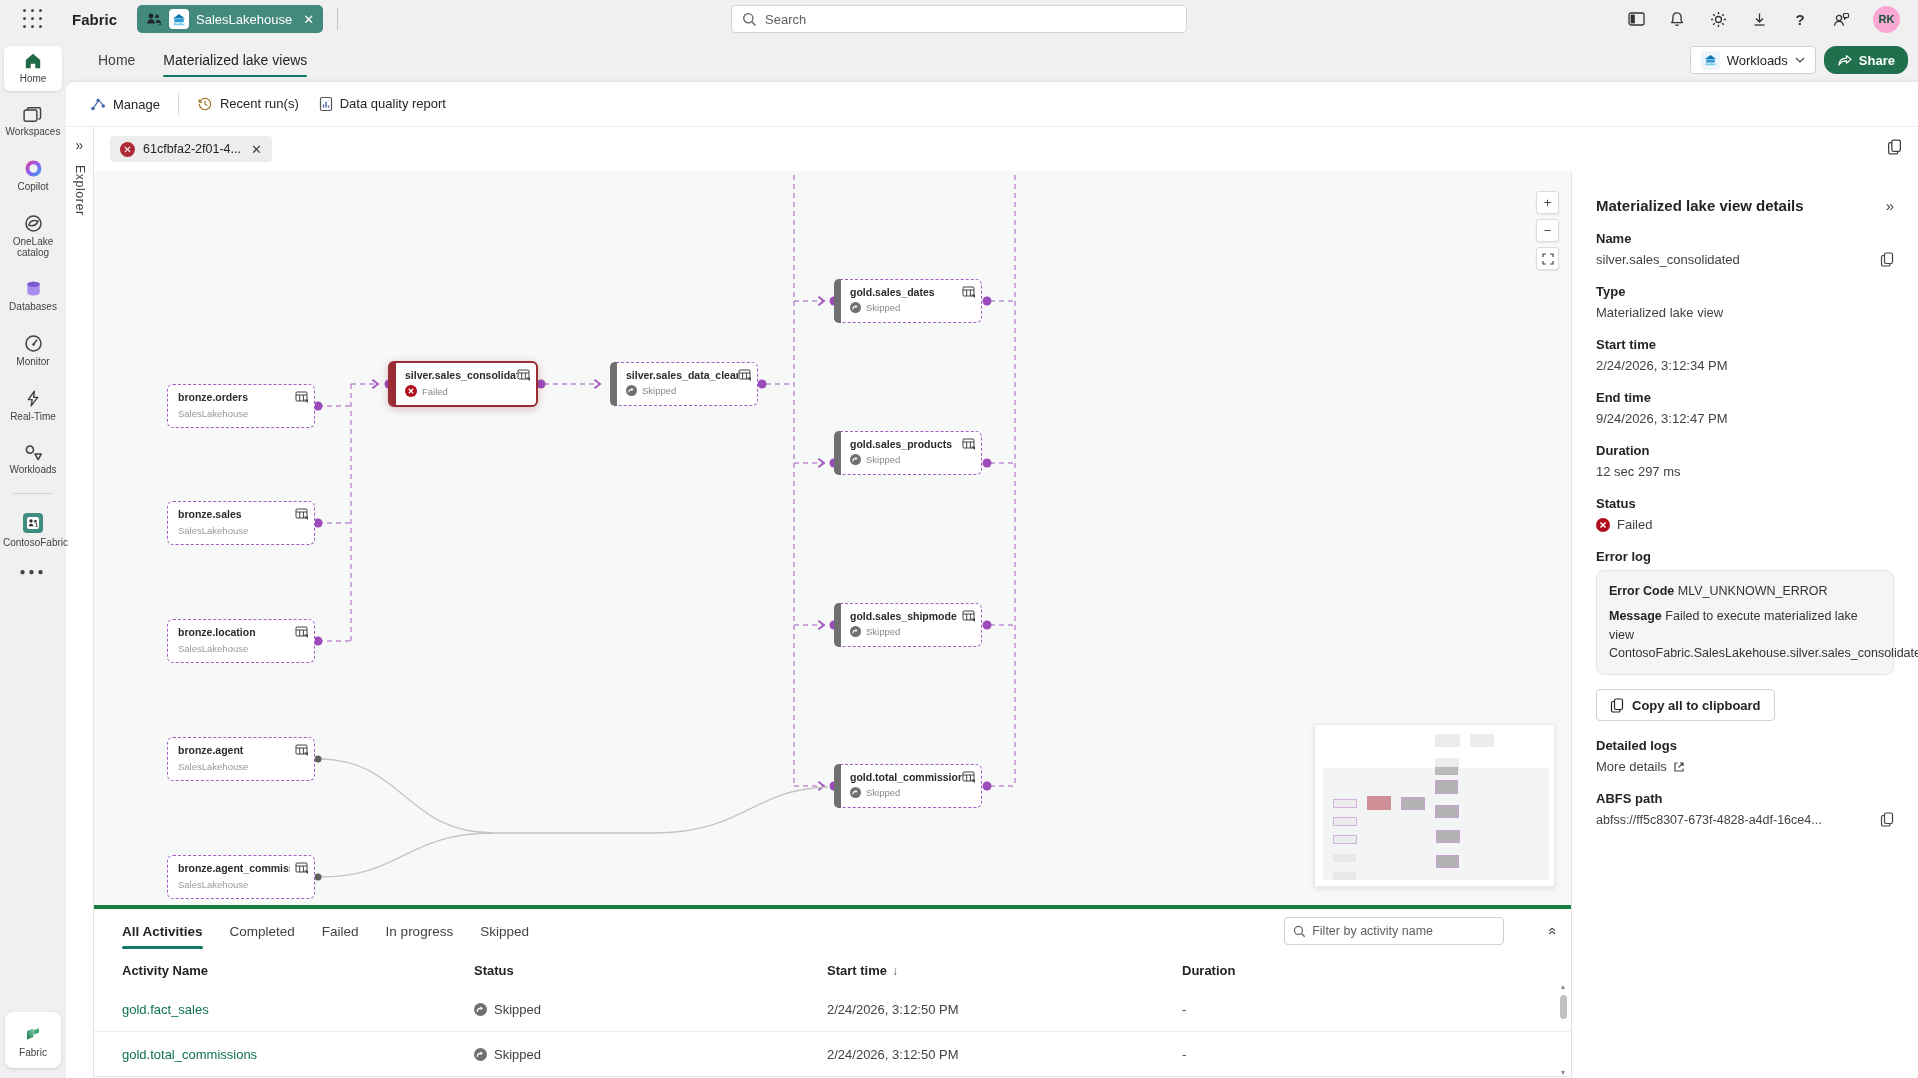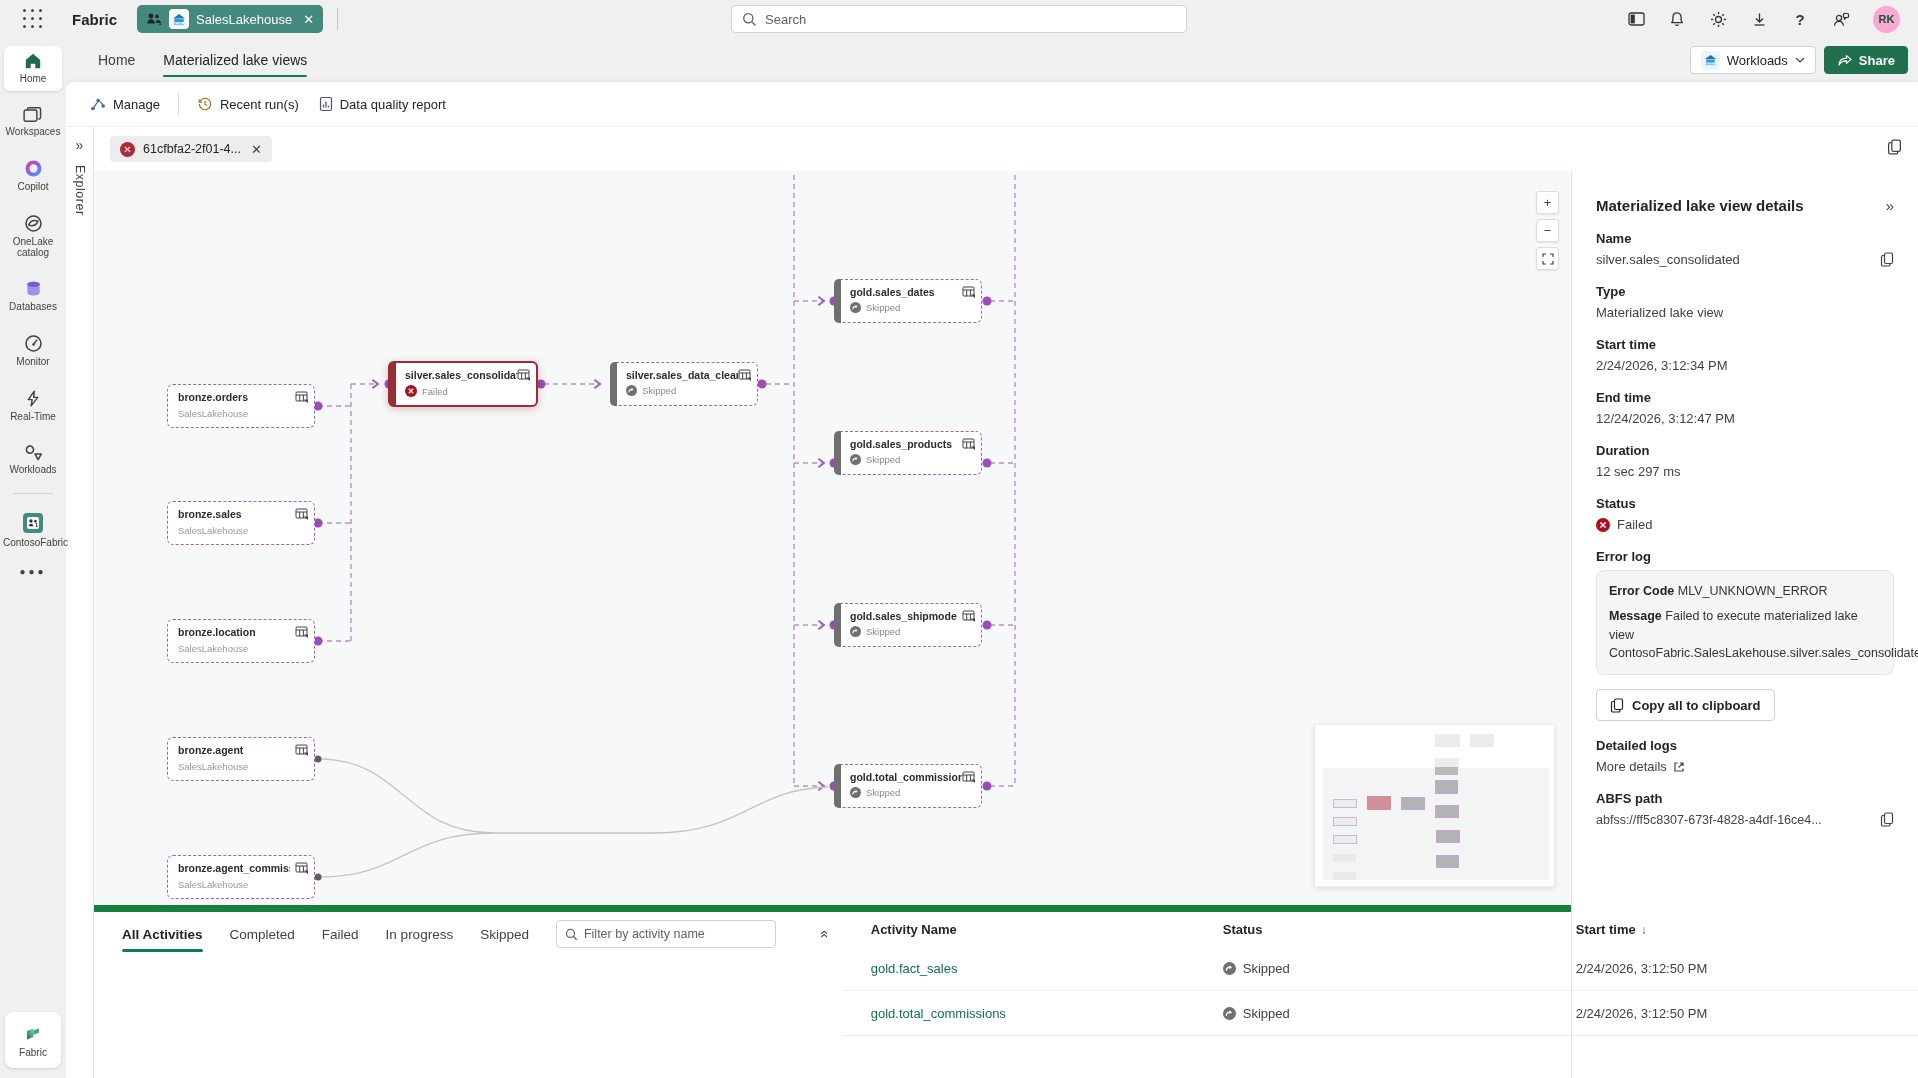--- a/index.html
+++ b/index.html
@@ -36,25 +36,25 @@
   .fabric-bottom .lbl { font-size:10px; color:#424242; }
 
   .main { flex:1; display:flex; flex-direction:column; min-width:0; }
   .breadrow { height:44px; display:flex; align-items:center; padding:0 10px 0 32px; background:#f0f0f0; }
   .bctab { font-size:14px; color:#424242; margin-right:28px; position:relative; cursor:pointer; }
   .bctab.active { font-weight:400; color:#242424; }
   .bctab.active::after { content:""; position:absolute; left:0; right:0; bottom:-9px; height:2.5px; background:#117865; border-radius:2px; }
   .breadrow .right { margin-left:auto; display:flex; align-items:center; gap:8px; }
   .lakebtn { height:28px; background:#fff; border:1px solid #d1d1d1; border-radius:4px; display:flex; align-items:center; gap:7px; padding:0 10px; font-size:13px; cursor:pointer; }
   .lakebtn .iconbox { width:19px; height:19px; background:#eef5fa; border-radius:3px; display:flex; align-items:center; justify-content:center; }
-  .sharebtn { height:28px; background:#21704d; border:1px solid #21704d; color:#fff; border-radius:4px; display:flex; align-items:center; gap:7px; padding:0 12px; font-size:13px; font-weight:600; cursor:pointer; }
+  .sharebtn { height:28px; background:#21704d; border:1px solid #21704d; color:#fff; border-radius:12px; display:flex; align-items:center; gap:7px; padding:0 12px; font-size:13px; font-weight:600; cursor:pointer; }
 
   .card { flex:1; background:#fff; border-top-left-radius:8px; box-shadow:0 0 5px rgba(0,0,0,.10); display:flex; flex-direction:column; min-height:0; }
   .toolbar { height:45px; display:flex; align-items:center; padding:0 14px; border-bottom:1px solid #ececec; }
-  .tbtn { display:flex; align-items:flex-end; gap:7px; font-size:13px; color:#242424; padding:6px 10px; border-radius:4px; cursor:pointer; }
+  .tbtn { display:flex; align-items:flex-start; gap:7px; font-size:13px; color:#242424; padding:6px 10px; border-radius:4px; cursor:pointer; }
   .tdiv { width:1px; height:22px; background:#d9d9d9; margin:0 8px; }
 
   .lower { flex:1; display:flex; min-height:0; }
   .explorer { width:28px; border-right:1px solid #e3e3e3; display:flex; flex-direction:column; align-items:center; padding-top:10px; gap:12px; background:#fff; }
   .explorer .chev { font-size:14px; color:#424242; cursor:pointer; }
   .explorer .vlabel { writing-mode:vertical-rl; font-size:12.5px; color:#424242; letter-spacing:.5px; }
 
   .rightcol { flex:1; display:flex; flex-direction:column; min-width:0; }
   .runrow { height:44px; display:flex; align-items:center; padding:0 16px; position:relative; background:#fff; }
   .runchip { display:flex; align-items:center; gap:8px; background:#ededed; border-radius:4px; height:26px; padding:0 10px; font-size:12.5px; color:#242424; cursor:pointer; }
@@ -95,21 +95,21 @@
   .statusline { display:flex; align-items:center; gap:7px; }
   .errbox { margin-top:4px; background:#f5f5f5; border:1px solid #e4e4e4; border-radius:8px; padding:11px 12px; font-size:12.5px; line-height:1.5; color:#333; }
   .errbox b { color:#242424; }
   .copyallbtn { margin-top:14px; height:32px; background:#fff; border:1px solid #d1d1d1; border-radius:4px; display:inline-flex; align-items:center; gap:8px; padding:0 13px; font-size:13px; font-weight:600; color:#242424; cursor:pointer; }
   .morelink { display:flex; align-items:center; gap:6px; cursor:pointer; color:#424242; }
   .abfsrow { display:flex; align-items:center; justify-content:space-between; font-size:12.5px; }
   .abfsrow .v { max-width:276px; white-space:nowrap; overflow:hidden; }
   .cpy { cursor:pointer; flex:none; }
 
   
-  .bottom { height:173px; border-top:7px solid #15803d; background:#fff; display:flex; flex-direction:row; }
+  .bottom { height:173px; border-top:4px solid #15803d; background:#fff; display:flex; flex-direction:column; }
   .btabs { height:44px; display:flex; align-items:center; padding:0 16px 0 28px; gap:27px; }
   .btab { font-size:13.5px; color:#424242; position:relative; cursor:pointer; white-space:nowrap; }
   .btab.active { font-weight:700; color:#242424; }
   .btab.active::after { content:""; position:absolute; left:0; right:0; bottom:-10px; height:2.5px; background:#117865; border-radius:2px; }
   .filter { margin-left:auto; width:220px; height:28px; border:1px solid #d1d1d1; border-radius:4px; background:#fff; display:flex; align-items:center; gap:6px; padding:0 8px; }
   .filter input { border:none; outline:none; flex:1; font-size:12.5px; font-family:inherit; background:transparent; color:#242424; }
   .filter input::placeholder { color:#616161; }
   .collapsebtn { margin-left:16px; cursor:pointer; color:#424242; font-size:14px; display:inline-block; transform:rotate(-90deg); }
   .acttable { flex:1; position:relative; }
   .trow { display:grid; grid-template-columns:352px 353px 355px 1fr; align-items:center; padding-left:28px; height:45px; font-size:13px; color:#424242; border-bottom:1px solid #ededed; }
@@ -786,21 +786,21 @@
                       <rect x="4.5" y="1" width="8" height="10.5" rx="1.5" fill="none" stroke="#424242" stroke-width="1.2"></rect>
                       <path d="M4.5 3.5H3A1.5 1.5 0 0 0 1.5 5v7.5A1.5 1.5 0 0 0 3 14h5.5A1.5 1.5 0 0 0 10 12.5v-1" fill="none" stroke="#424242" stroke-width="1.2"></path>
                     </svg>
                 </span>
               </div>
               <div class="dlabel">Type</div>
               <div>Materialized lake view</div>
               <div class="dlabel">Start time</div>
               <div>2/24/2026, 3:12:34 PM</div>
               <div class="dlabel">End time</div>
-              <div>12/24/2026, 3:12:47 PM</div>
+              <div>9/24/2026, 3:12:47 PM</div>
               <div class="dlabel">Duration</div>
               <div>12 sec 297 ms</div>
               <div class="dlabel">Status</div>
               <div class="statusline">
                 <span>
                     <svg width="14" height="14" viewBox="0 0 12 12">
                       <circle cx="6" cy="6" r="6" fill="#b10e1c"></circle>
                       <path d="M3.8 3.8 8.2 8.2M8.2 3.8 3.8 8.2" stroke="#fff" stroke-width="1.3"></path>
                     </svg>
                   </span>

